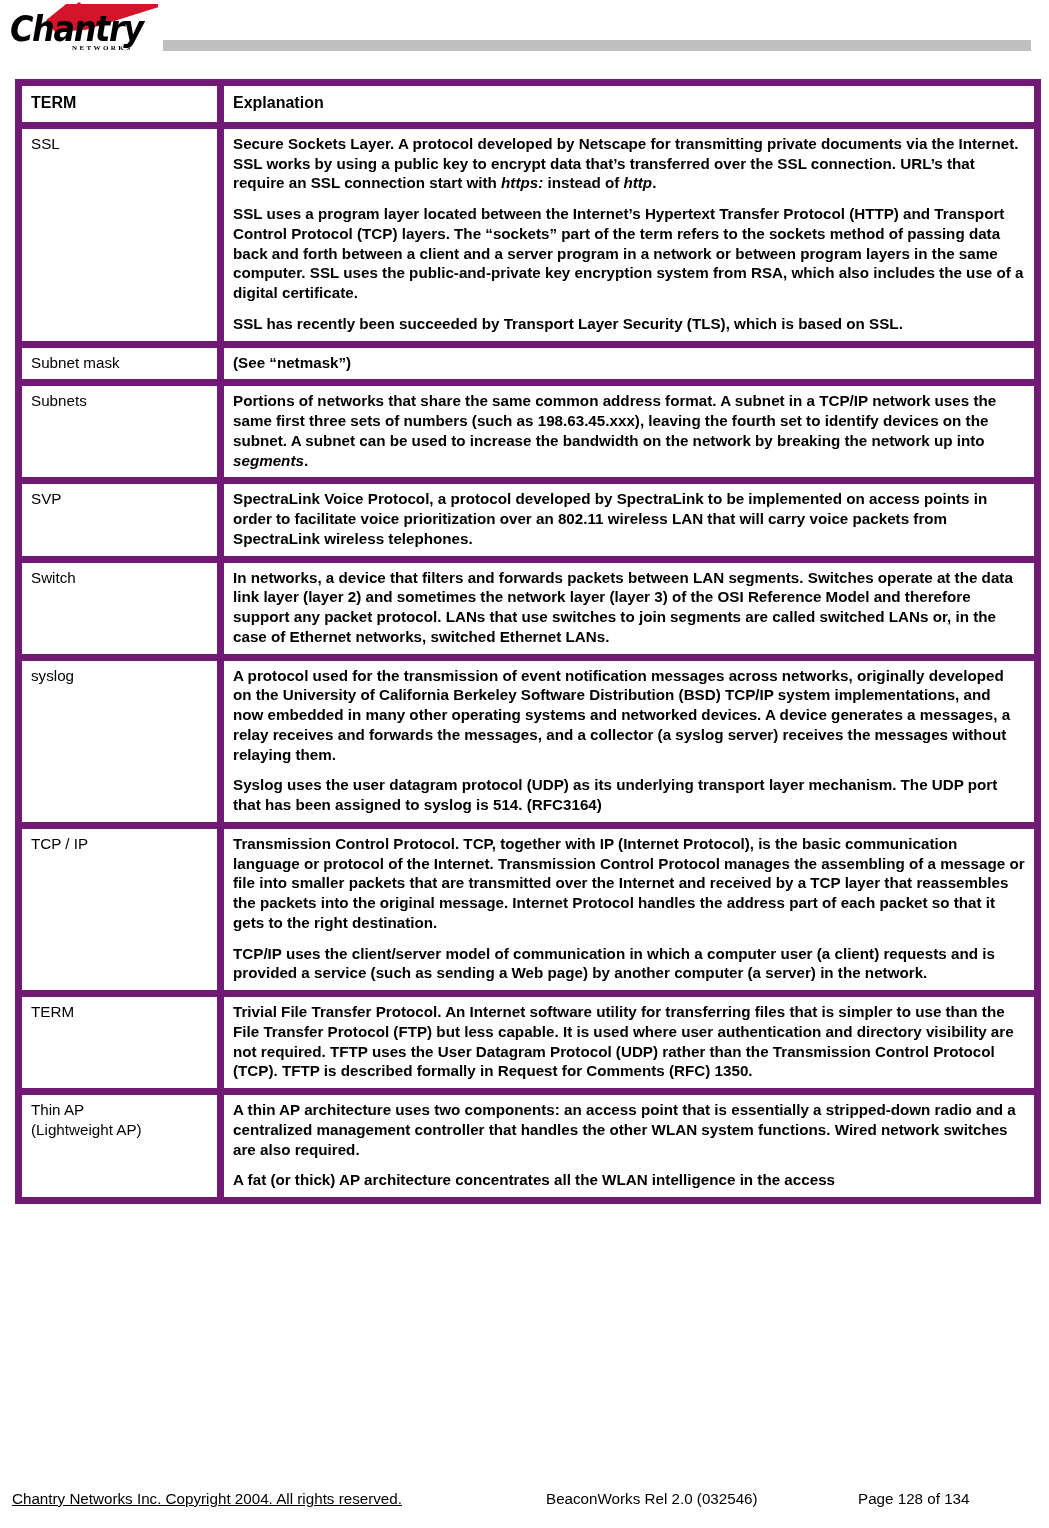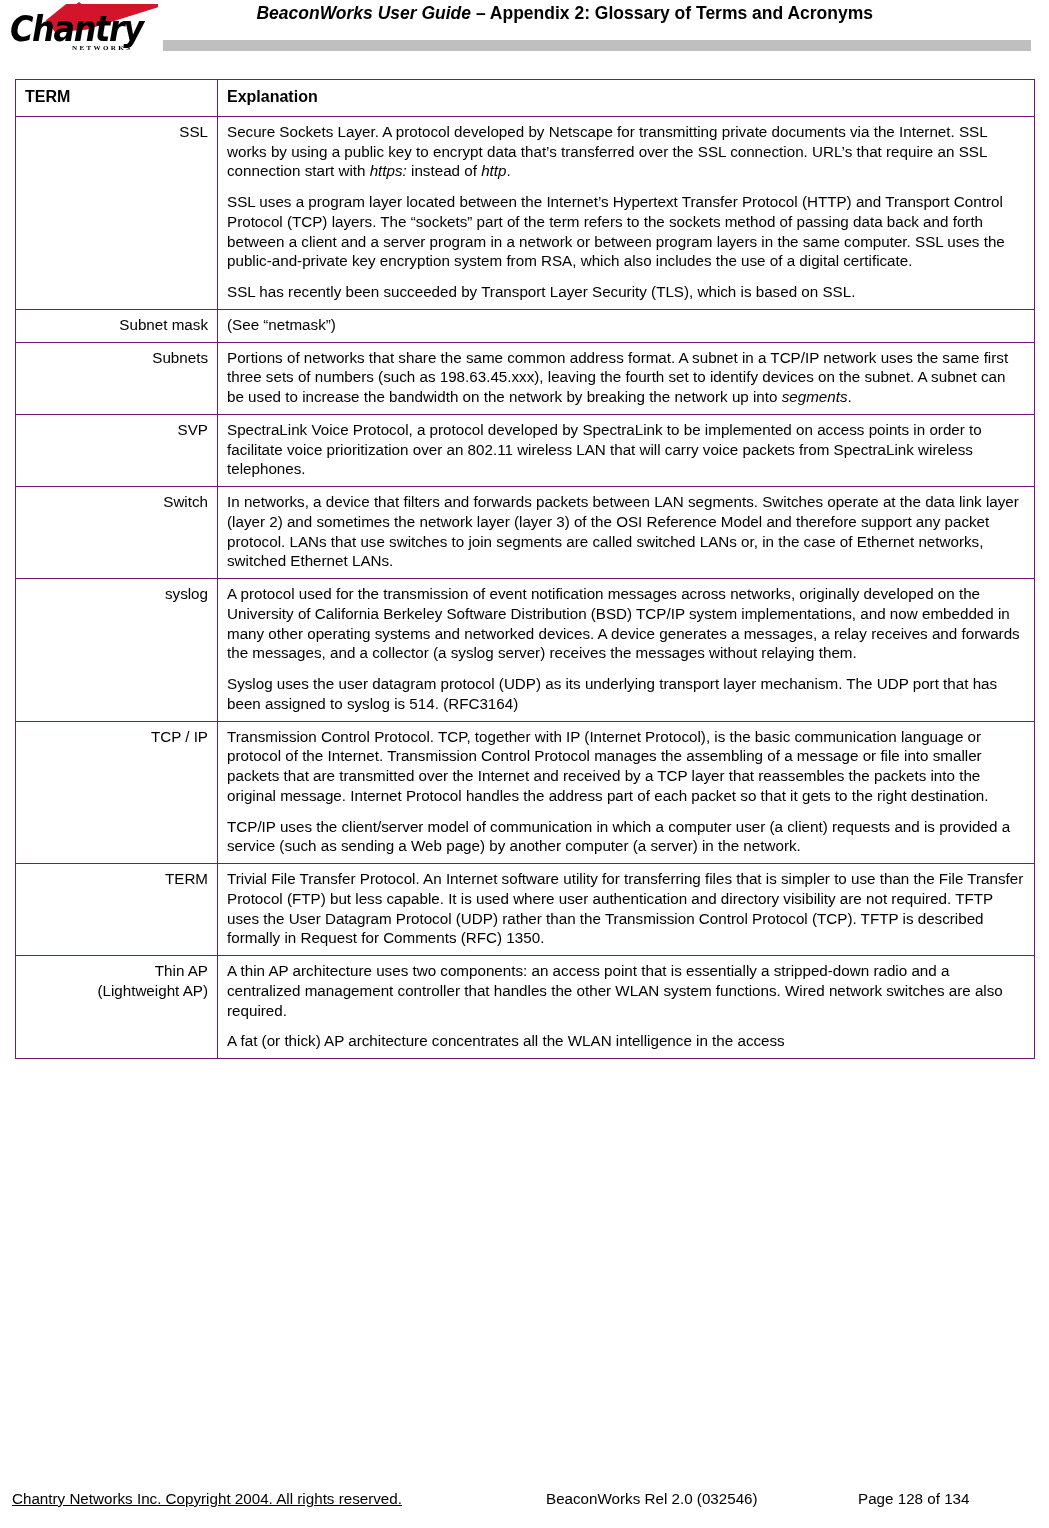--- a/index.html
+++ b/index.html
@@ -100,39 +100,39 @@
     top: 79px;
     width: 1019px;
     border-collapse: collapse;
     table-layout: fixed;
   }
   .glossary-table col.c-term { width: 202px; }
   .glossary-table col.c-expl { width: 817px; }
 
   .glossary-table th,
   .glossary-table td {
-    border: 1px solid #701a75;
+    border: 7px solid #701a75;
     vertical-align: top;
     padding: 5px 9px 7px 9px;
     font-size: 15.2px;
     line-height: 1.30;
     text-align: left;
   }
   .glossary-table th {
     font-weight: bold;
     font-size: 16px;
     padding-top: 7px;
     padding-bottom: 8px;
   }
   .glossary-table td.term {
     white-space: pre-line;
-    text-align: right;
   }
   .glossary-table td p {
     margin: 0 0 11px 0;
+    font-weight: bold;
   }
   .glossary-table td p:last-child {
     margin-bottom: 0;
   }
   .ital { font-style: italic; }
 
   
   .page-footer {
     position: absolute;
     left: 0;
@@ -151,21 +151,20 @@
 
 <div class="page-header">
 
   <div class="logo">
     <div class="logo-swoosh-tip"></div>
     <div class="logo-swoosh"></div>
     <div class="logo-word">Chantry</div>
     <div class="logo-sub">NETWORKS</div>
   </div>
 
-  <div class="header-title"><span class="ital">BeaconWorks User Guide</span><span> – Appendix 2: Glossary of Terms and Acronyms</span></div>
 
   <div class="header-bar"></div>
 </div>
 
 <table class="glossary-table">
   <colgroup>
     <col class="c-term">
     <col class="c-expl">
   </colgroup>
   <thead>

